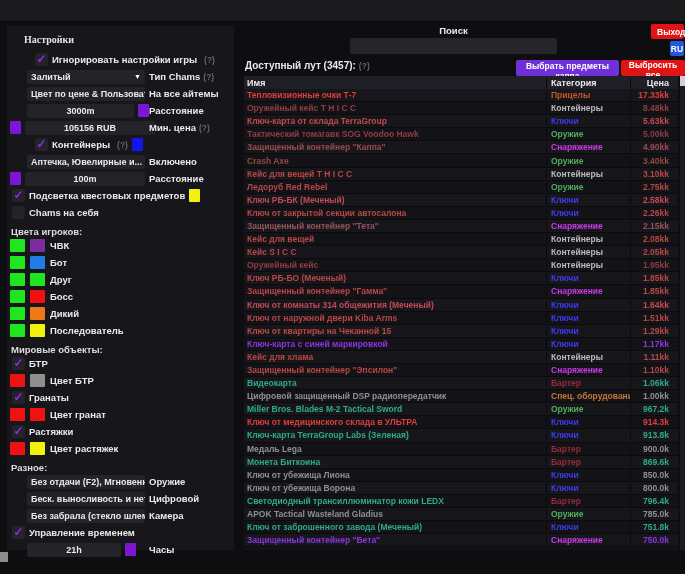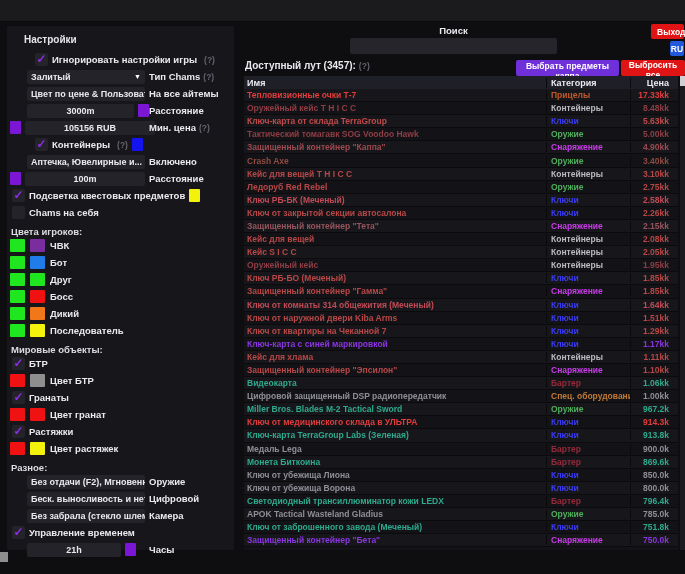--- a/index.html
+++ b/index.html
@@ -1,21 +1,21 @@
 <!DOCTYPE html>
 <html><head>
 <meta charset="utf-8">
 <style>
   html,body{margin:0;padding:0;background:#0d0d10;}
   *{box-sizing:border-box;font-family:"Liberation Sans",sans-serif;}
   .window{position:relative;width:685px;height:574px;background:#0e0e11;overflow:hidden;font-weight:700;color:#e9e9ee;}
   .titlebar{position:absolute;left:0;top:0;width:685px;height:22px;background:#1b1b1e;border-bottom:1px solid #0a0a0c;}
   
   .panel{position:absolute;left:7px;top:26px;width:227px;height:524px;background:#17171b;padding:4px 4px 0 2px;}
-  .ptitle{font-size:10px;color:#e4e4ea;padding:4px 0 6px 15px;}
+  .ptitle{font-size:10px;color:#e4e4ea;padding:4px 0 6px 15px;font-family:Liberation Serif, serif;}
   .row{position:relative;display:flex;align-items:center;height:17px;gap:4px;}
   .cb{width:13px;height:13px;background:#232329;border-radius:2px;color:#8d2ee8;font-size:12px;line-height:12px;text-align:center;flex:0 0 13px;}
   .dd{flex:0 0 118px;height:14px;background:#232329;border-radius:2px;display:flex;align-items:center;justify-content:space-between;padding:0 4px;font-size:9px;white-space:nowrap;overflow:hidden;}
   .dd .arrow{font-size:7px;color:#fff;margin-left:2px;}
   .inp{height:14px;background:#232329;border-radius:2px;text-align:center;font-size:9px;line-height:14px;}
   .sw{width:11px;height:13px;border-radius:1px;flex:0 0 11px;}
   .sw2{width:15px;height:13px;border-radius:1px;flex:0 0 15px;margin-right:1px;}
   .lbl{position:absolute;left:140px;font-size:9.5px;white-space:nowrap;}
   .lbl-in{font-size:9.5px;white-space:nowrap;}
   .hint{color:#63636e;font-size:8.5px;margin-left:3px;}
@@ -328,21 +328,21 @@
         <span class="tc tc-name" style="color:#c04a55">Ключ от комнаты 314 общежития (Меченый)</span>
    <span class="tc tc-cat" style="color:#3b3bf0">Ключи</span>
    <span class="tc tc-price" style="color:#c04a55">1.64kk</span>
       </div>
       <div class="trow alt">
         <span class="tc tc-name" style="color:#b84747">Ключ от наружной двери Kiba Arms</span>
    <span class="tc tc-cat" style="color:#3b3bf0">Ключи</span>
    <span class="tc tc-price" style="color:#b84747">1.51kk</span>
       </div>
       <div class="trow">
-        <span class="tc tc-name" style="color:#b84747">Ключ от квартиры на Чеканной 7</span>
+        <span class="tc tc-name" style="color:#b84747">Ключ от квартиры на Чеканной 15</span>
    <span class="tc tc-cat" style="color:#3b3bf0">Ключи</span>
    <span class="tc tc-price" style="color:#b84747">1.29kk</span>
       </div>
       <div class="trow alt">
         <span class="tc tc-name" style="color:#8a35e0">Ключ-карта с синей маркировкой</span>
    <span class="tc tc-cat" style="color:#3b3bf0">Ключи</span>
    <span class="tc tc-price" style="color:#8a35e0">1.17kk</span>
       </div>
       <div class="trow">
         <span class="tc tc-name" style="color:#b84747">Кейс для хлама</span>

